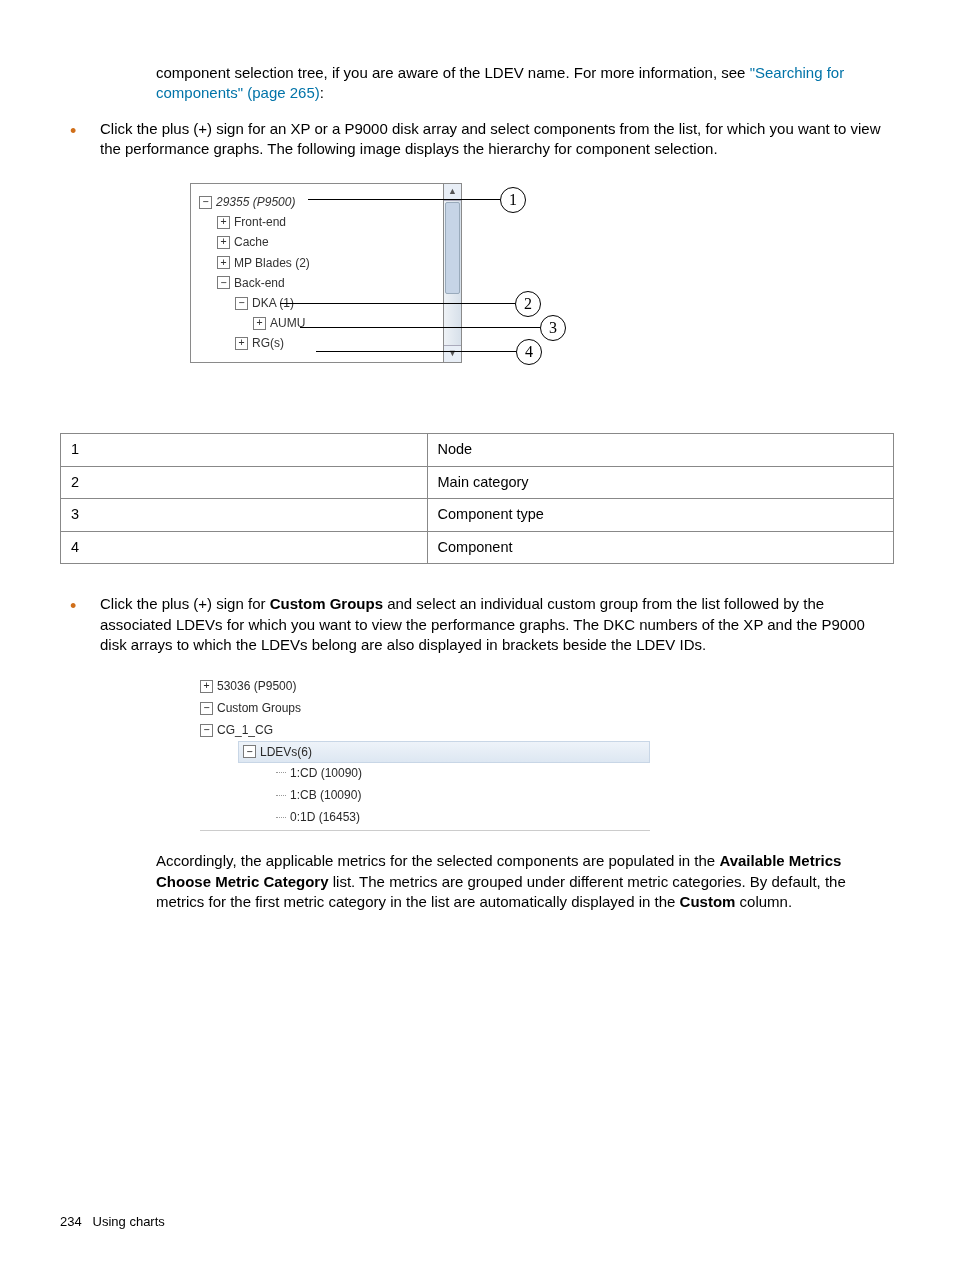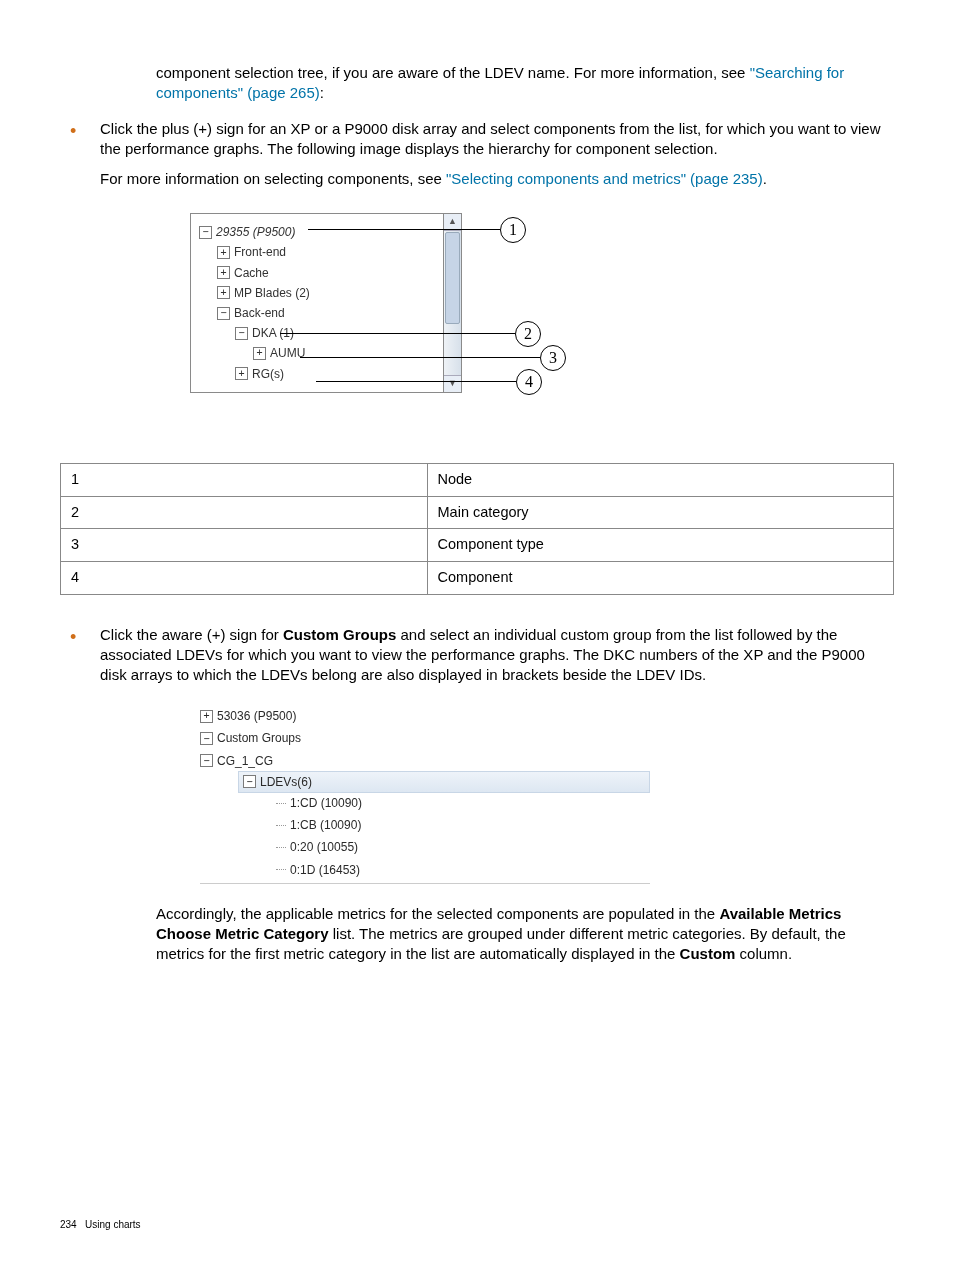--- a/index.html
+++ b/index.html
@@ -61,39 +61,35 @@
   table.map td:first-child { width:44%; }
   .tree2 {
     width: 450px; font-family: Verdana, sans-serif; font-size:12px; color:#2a2a2a;
     border-bottom:1px solid #ccc; padding-bottom:2px;
   }
   .tree2 .row { padding:3px 0; }
   .sel {
     background: linear-gradient(#eef3f9,#dde7f2); border:1px solid #c8d6e6;
     display:flex; align-items:center; gap:4px; padding:2px 4px; margin: -1px 0;
   }
-  .footer { position: absolute; bottom: 40px; left: 60px; font-size:10px; }
+  .footer { position: absolute; bottom: 40px; left: 60px; font-size:13px; }
   strong { font-weight: bold; }
   .fig-wrap { position: relative; margin: 24px 0 10px 130px; height: 220px; }
 </style>
 </head>
 <body>
 
 <p class="indent1">
   <span>component selection tree, if you are aware of the LDEV name. For more information, see </span>
   <a class="link" href="#">"Searching for components" (page 265)</a><span>:</span>
 </p>
 
 <ul class="bullets indent1">
   <li>
     <span>Click the plus (+) sign for an XP or a P9000 disk array and select components from the list, for which you want to view the performance graphs. The following image displays the hierarchy for component selection.</span>
-    <p style="margin:10px 0 0 0">
-      <span>For more information on selecting components, see </span>
-      <a class="link" href="#">"Selecting components and metrics" (page 235)</a><span>.</span>
-    </p>
   </li>
 </ul>
 
 <div class="fig-wrap">
   <div class="tree-box">
     <div class="tree-content">
       <div class="row pad0">
         <span class="toggle">−</span>
         <span style="font-style:italic">29355 (P9500)</span>
       </div>
@@ -171,21 +167,21 @@
       </tr>
   <tr>
         <td>4</td>
         <td>Component</td>
       </tr>
 </tbody>
   </table>
 
 <ul class="bullets indent1">
   <li>
-    <span>Click the aware (+) sign for </span><strong>Custom Groups</strong><span> and select an individual custom group from the list followed by the associated LDEVs for which you want to view the performance graphs. The DKC numbers of the XP and the P9000 disk arrays to which the LDEVs belong are also displayed in brackets beside the LDEV IDs.</span>
+    <span>Click the plus (+) sign for </span><strong>Custom Groups</strong><span> and select an individual custom group from the list followed by the associated LDEVs for which you want to view the performance graphs. The DKC numbers of the XP and the P9000 disk arrays to which the LDEVs belong are also displayed in brackets beside the LDEV IDs.</span>
   </li>
 </ul>
 
 <div class="tree2" style="margin:20px 0 20px 140px;">
   <div class="row pad0">
     <span class="toggle">+</span>
     <span>53036 (P9500)</span>
   </div>
   <div class="row pad0">
     <span class="toggle">−</span>
@@ -202,24 +198,20 @@
   <div class="row" style="padding-left:76px">
       <span class="conn-h"></span>
       <span>1:CD (10090)</span>
     </div>
   <div class="row" style="padding-left:76px">
       <span class="conn-h"></span>
       <span>1:CB (10090)</span>
     </div>
   <div class="row" style="padding-left:76px">
       <span class="conn-h"></span>
-      <span>0:20 (10055)</span>
-    </div>
-  <div class="row" style="padding-left:76px">
-      <span class="conn-h"></span>
       <span>0:1D (16453)</span>
     </div>
 </div>
 
 <p class="indent1">
   <span>Accordingly, the applicable metrics for the selected components are populated in the </span><strong>Available Metrics Choose Metric Category</strong><span> list. The metrics are grouped under different metric categories. By default, the metrics for the first metric category in the list are automatically displayed in the </span><strong>Custom</strong><span> column.</span>
 </p>
 
 <div class="footer">
   <span>234</span>&nbsp;&nbsp;&nbsp;<span>Using charts</span>

